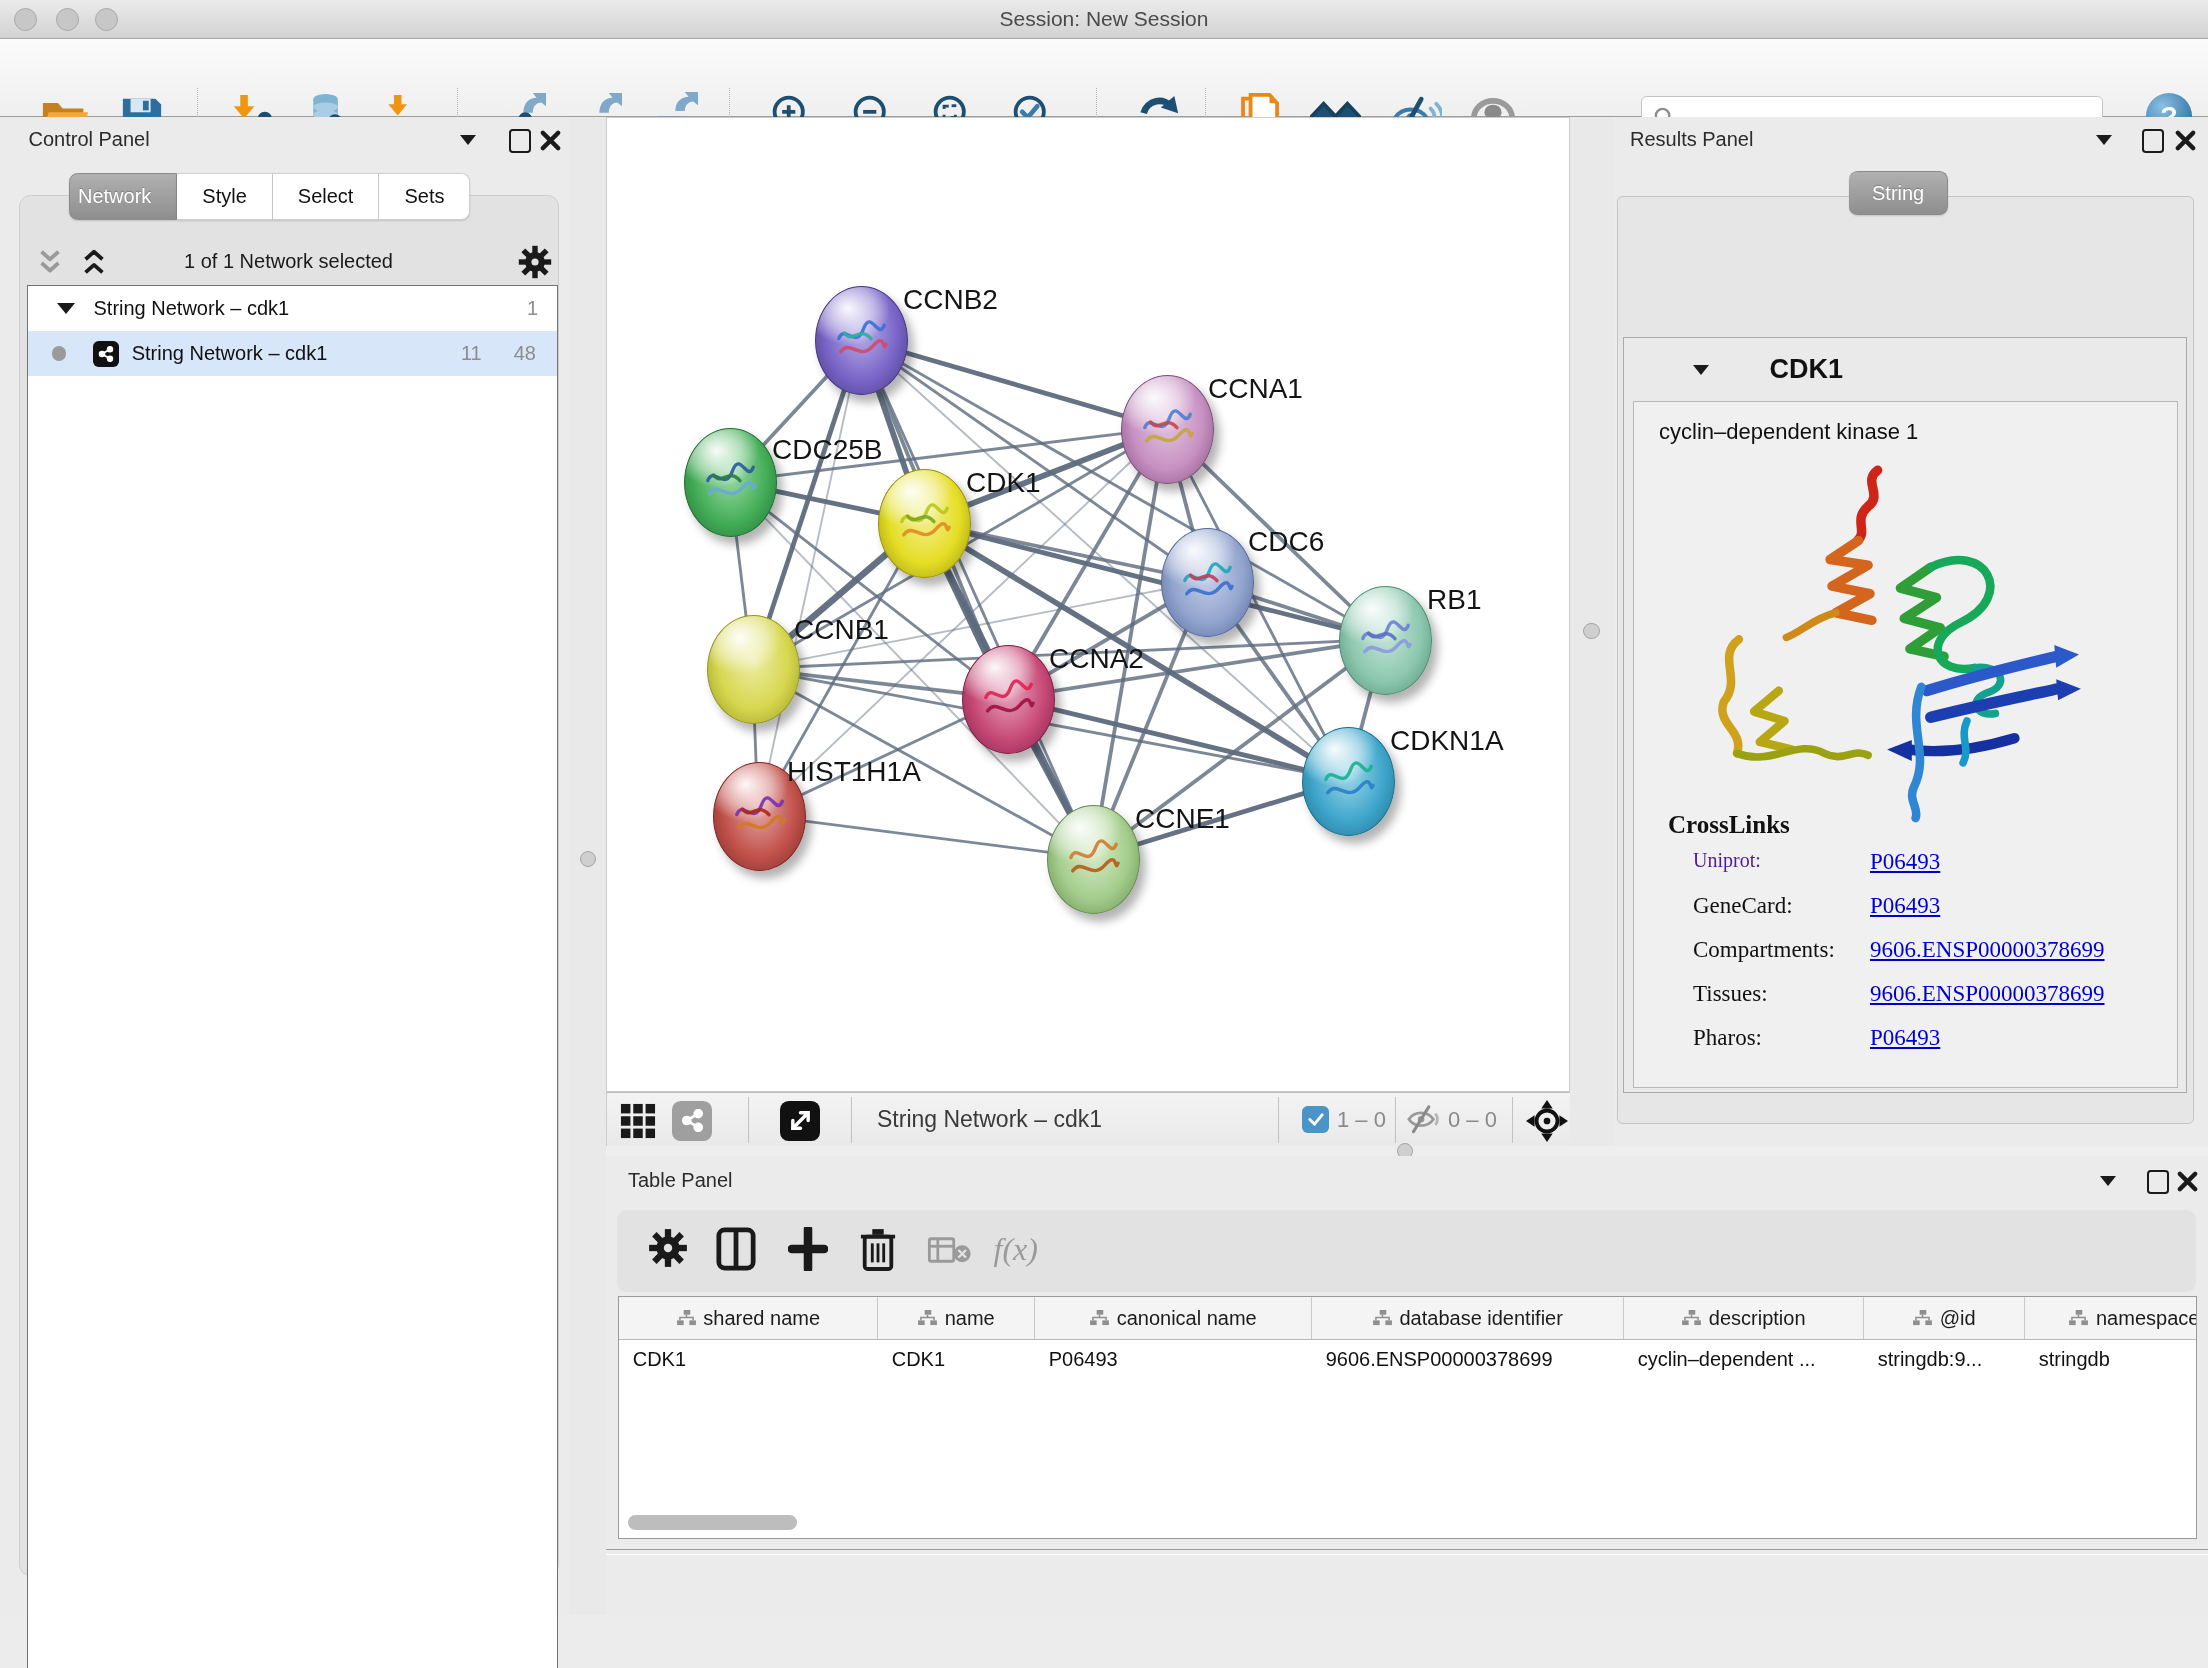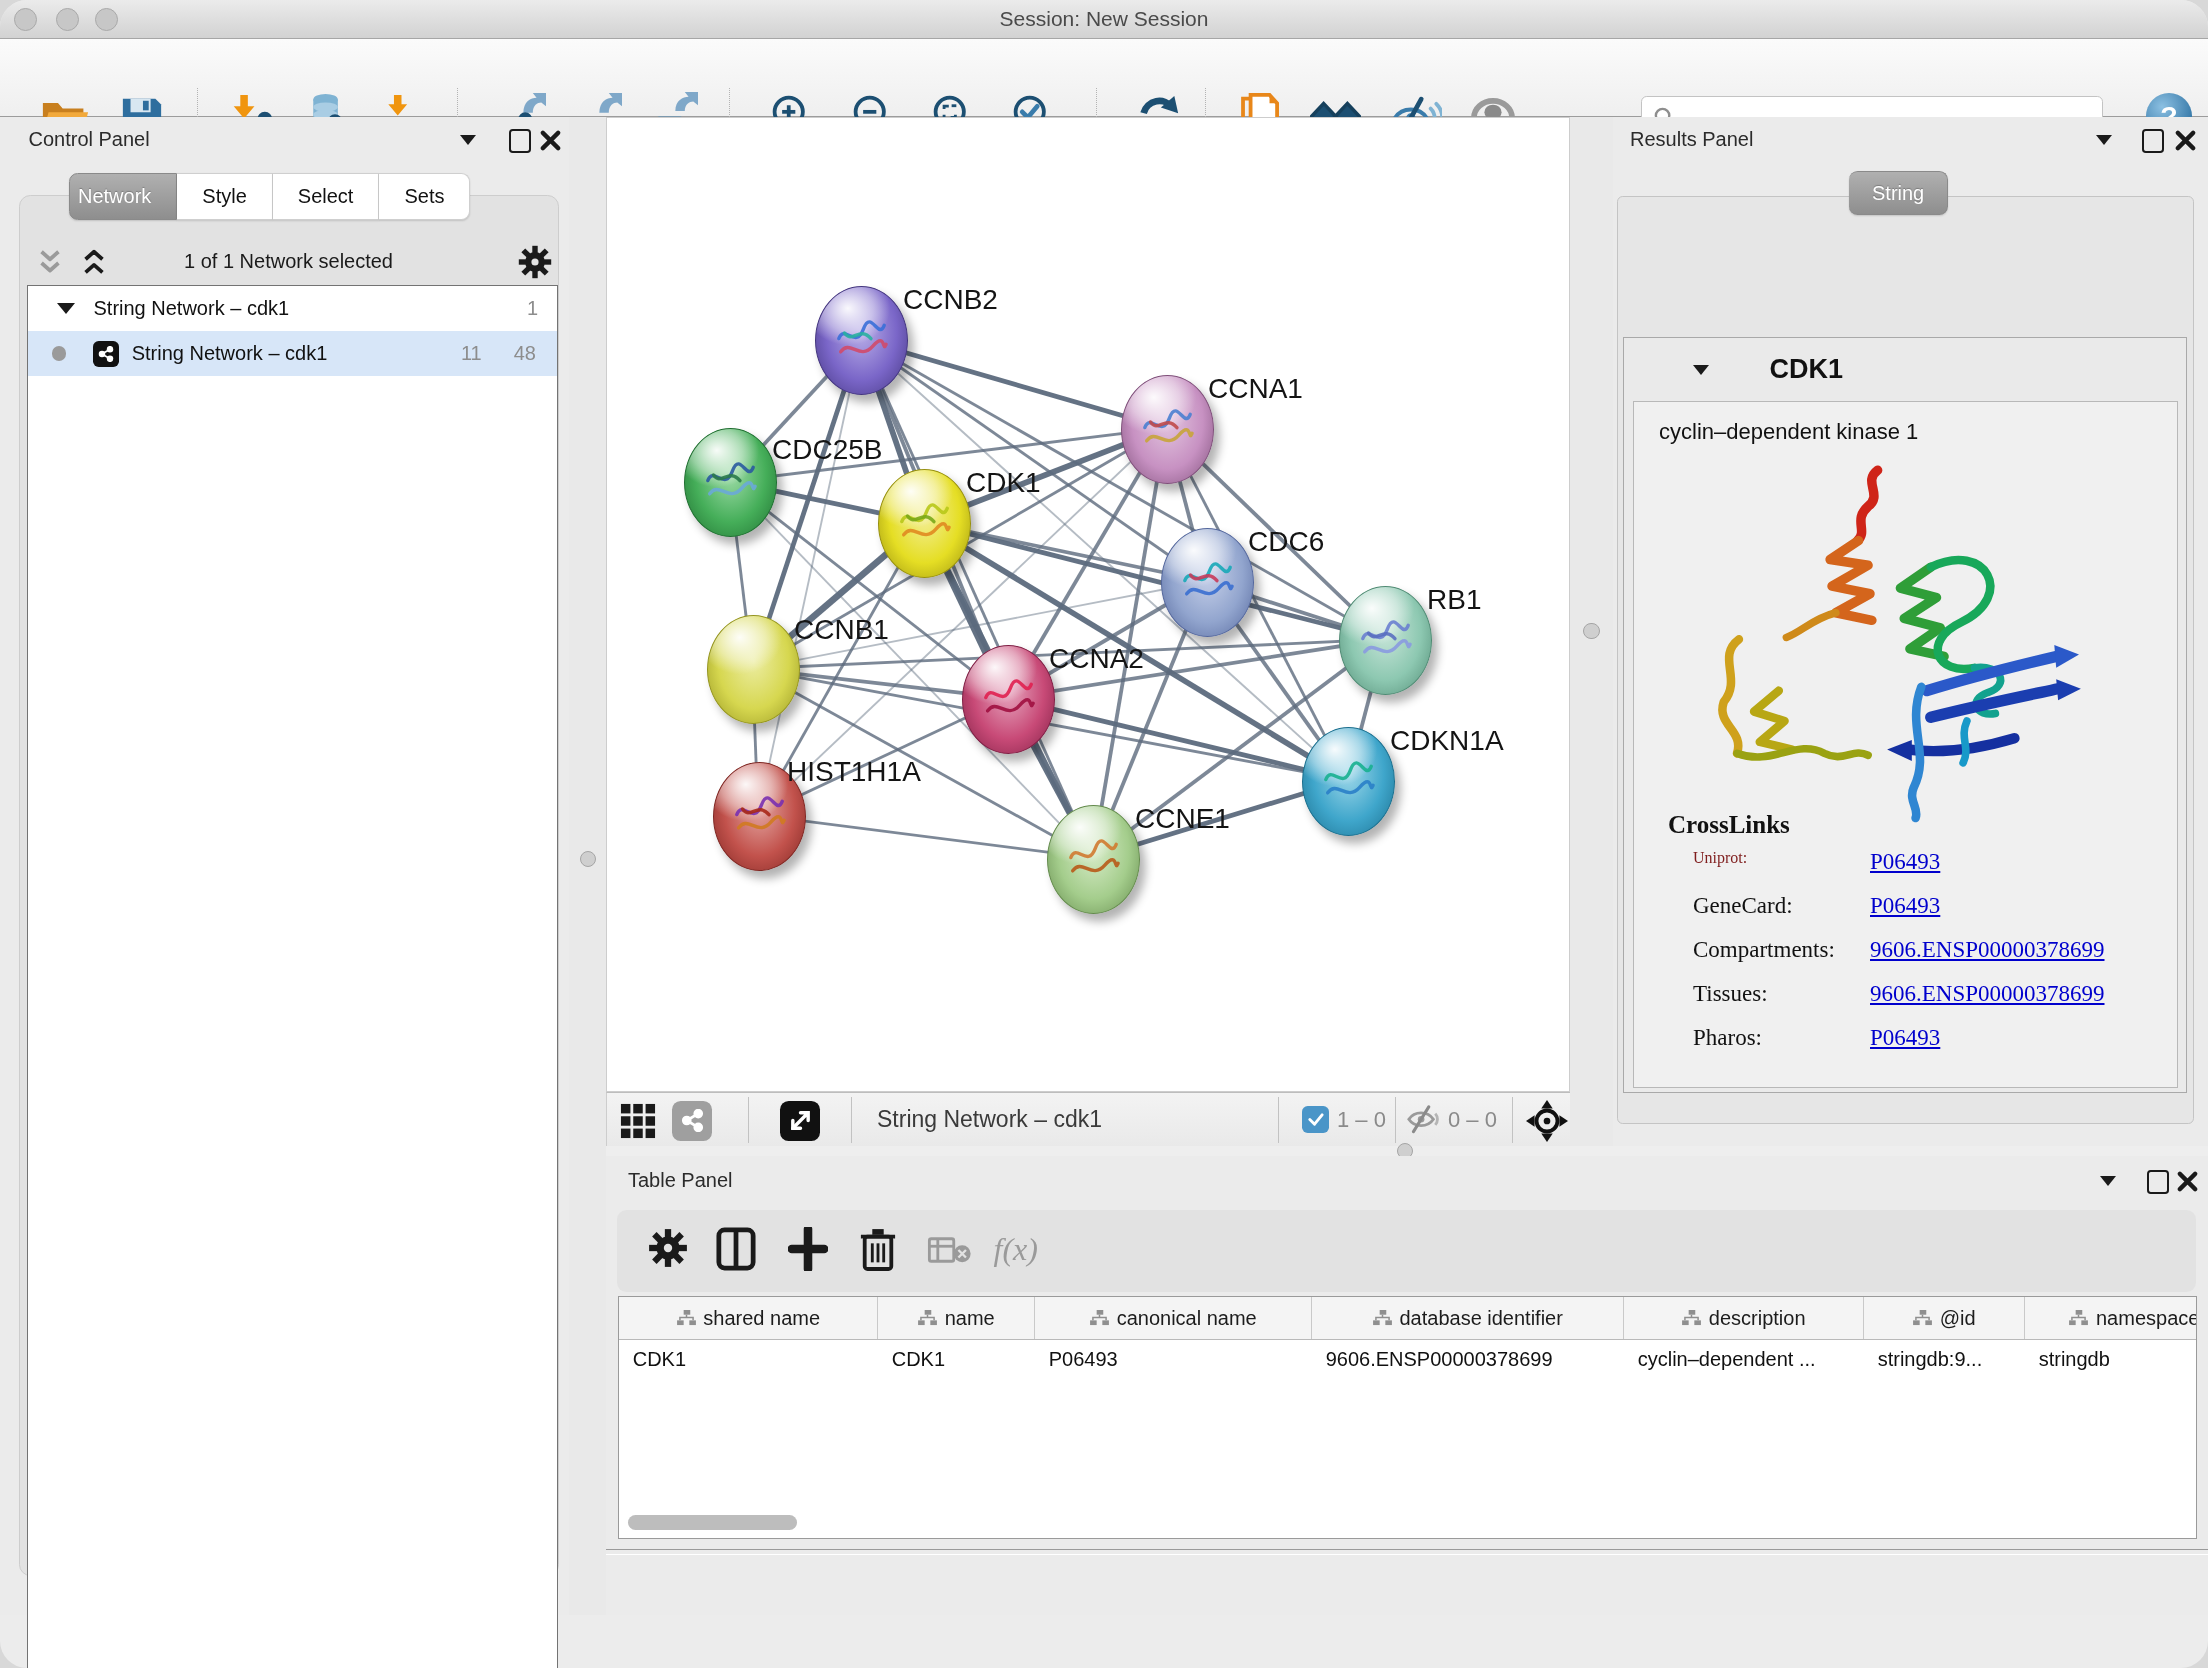--- a/index.html
+++ b/index.html
@@ -1,17 +1,17 @@
 <!DOCTYPE html>
 <html style="font-size:15px"><head>
 <meta charset="utf-8">
 <style>
   html,body{margin:0;padding:0;background:#d8d8d8;}
   #app{position:relative;width:2208px;height:1668px;background:#ececec;
-       font-family:"Liberation Sans",sans-serif;color:#222;overflow:hidden;border-radius:27px;
+       font-family:"Liberation Sans",sans-serif;color:#222;overflow:hidden;
        -webkit-font-smoothing:antialiased;}
   .abs{position:absolute;}
   
   .titlebar{left:0;top:0;width:2208px;height:38px;
     background:linear-gradient(#ebebeb,#d2d2d2);border-bottom:1px solid #a6a6a6;}
   .traffic{width:21px;height:21px;border-radius:50%;background:#c7c7c7;border:1px solid #a9a9a9;top:7.6px;}
   .wintitle{top:6.7px;width:2208px;text-align:center;font-size:21px;color:#4a4a4a;}
   .toolbar{left:0;top:39px;width:2208px;height:77px;
     background:linear-gradient(#fbfbfb,#efefef);border-bottom:1.9px solid #9c9c9c;}
   .tbtn{top:53px;width:51px;height:51px;display:flex;align-items:center;justify-content:center;}
@@ -577,21 +577,21 @@
           <g>
             <polygon points="394,204 420,214 396,228" fill="#2b59c9"></polygon>
             <polygon points="396,240 422,250 398,262" fill="#1b3eb0"></polygon>
             <polygon points="244,304 218,314 244,326" fill="#1530a0"></polygon>
           </g>
         </svg>
 
         <div class="abs serif" style="left:34px;top:409px;font-size:25px;font-weight:bold;color:#111">CrossLinks</div>
         <div id="crosslinks" class="abs" style="left:59px;top:447px;width:457px">
             <div style="display: flex; height: 44px; align-items: flex-start;">
-              <div class="serif" style="width: 177px; font-size: 16px; color: #7f1d1d;">Uniprot:</div>
+              <div class="serif" style="width: 177px; font-size: 20px; color: #4c1d95;">Uniprot:</div>
               <a class="serif xlink" href="#" style="font-size: 23px;">P06493</a>
             </div>
             <div style="display: flex; height: 44px; align-items: flex-start;">
               <div class="serif" style="width: 177px; font-size: 23px; color: rgb(17, 17, 17);">GeneCard:</div>
               <a class="serif xlink" href="#" style="font-size: 23px;">P06493</a>
             </div>
             <div style="display: flex; height: 44px; align-items: flex-start;">
               <div class="serif" style="width: 177px; font-size: 23px; color: rgb(17, 17, 17);">Compartments:</div>
               <a class="serif xlink" href="#" style="font-size: 23px;">9606.ENSP00000378699</a>
             </div>

